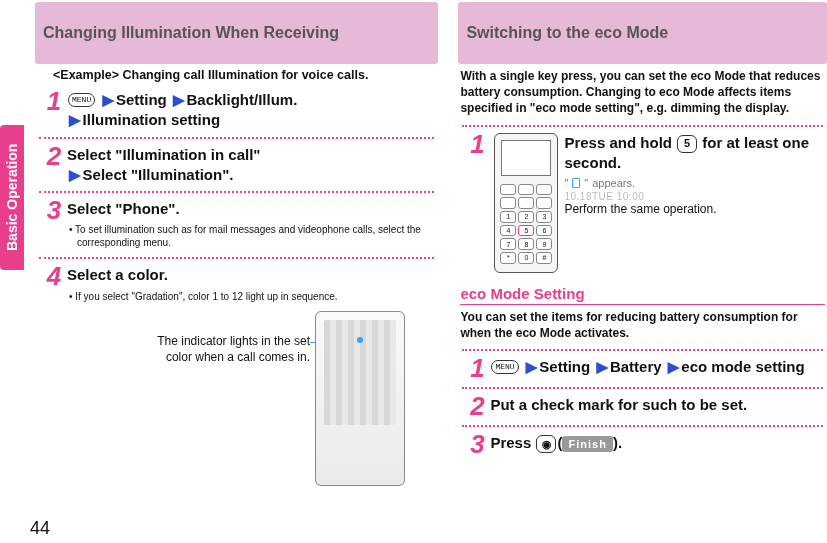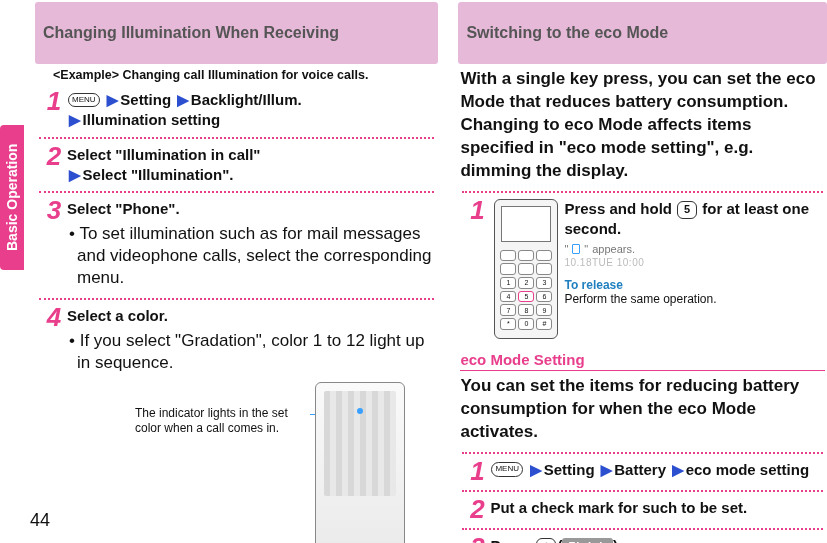--- a/index.html
+++ b/index.html
@@ -53,21 +53,21 @@
     border-radius: 3px;
     margin-bottom: 4px;
   }
   .example-line {
     font-weight: bold;
     font-size: 12.5px;
     margin: 2px 0 6px 18px;
   }
   .intro {
     font-weight: bold;
-    font-size: 17px;
+    font-size: 12px;
     line-height: 1.35;
     margin: 4px 2px 8px 2px;
   }
   .subheading {
     color: #e83e8c;
     font-weight: bold;
     font-size: 15px;
     border-bottom: 1px solid #e83e8c;
     padding-bottom: 2px;
     margin: 12px 2px 4px 2px;
@@ -102,20 +102,21 @@
     justify-content: center;
     border: 1.5px solid #333;
     border-radius: 10px;
     font-size: 8px;
     padding: 1px 3px;
     vertical-align: middle;
     font-weight: normal;
     margin: 0 1px;
     position: relative;
     top: -1px;
+    font-family: Liberation Mono, monospace;
   }
   .key-btn {
     display: inline-flex;
     align-items: center;
     justify-content: center;
     border: 1.5px solid #333;
     border-radius: 6px;
     min-width: 20px;
     height: 18px;
     font-size: 11px;
@@ -133,35 +134,35 @@
     display: inline-block;
     background: #999;
     color: #fff;
     font-size: 11px;
     padding: 1px 6px;
     border-radius: 3px;
     letter-spacing: 1px;
     vertical-align: middle;
   }
   .bullet {
-    font-size: 17px;
+    font-size: 10px;
     margin: 4px 0 2px 0;
     padding-left: 10px;
     text-indent: -8px;
     line-height: 1.3;
   }
   .dots {
     border: none;
     border-top: 2px dotted #e83e8c;
     margin: 6px 4px 4px 4px;
   }
   .page-num {
     position: absolute;
     left: 30px;
-    bottom: 12px;
+    bottom: 4px;
     font-size: 18px;
   }
   
   .phone-large {
     width: 90px;
     height: 175px;
     border: 1.5px solid #888;
     border-radius: 6px;
     margin: 6px auto 0 auto;
     position: relative;
@@ -193,21 +194,21 @@
     line-height: 1.3;
   }
   .phone-caption::after {
     content: "";
     position: absolute;
     right: -24px;
     top: 8px;
     width: 24px;
     border-top: 1px solid #3aa0ff;
   }
-  .left-illus-wrap { position: relative; height: 190px; }
+  .left-illus-wrap { position: relative; height: 190px; text-align: right; }
 
   .phone-small {
     width: 64px;
     height: 140px;
     border: 1.5px solid #555;
     border-radius: 6px;
     margin-left: 4px;
     background: #f5f5f5;
     position: relative;
     flex-shrink: 0;
@@ -366,21 +367,20 @@
           </div>
         </div>
         <div style="flex:1">
           <div class="step-title">
             <span>Press and hold </span><span class="key-btn">5</span><span> for at least one second.</span>
           </div>
           <div class="appears-line">
             "<span class="mini-icon"></span>" <span>appears.</span>
           </div>
           <div class="time-mock">10.18TUE    10:00</div>
-          <div class="release-label">To release</div>
           <div class="small-text">Perform the same operation.</div>
         </div>
       </div>
     </div>
 
     <div class="subheading">eco Mode Setting</div>
     <div class="intro">You can set the items for reducing battery consumption for when the eco Mode activates.</div>
     <hr class="dots">
 
     <div class="step">

